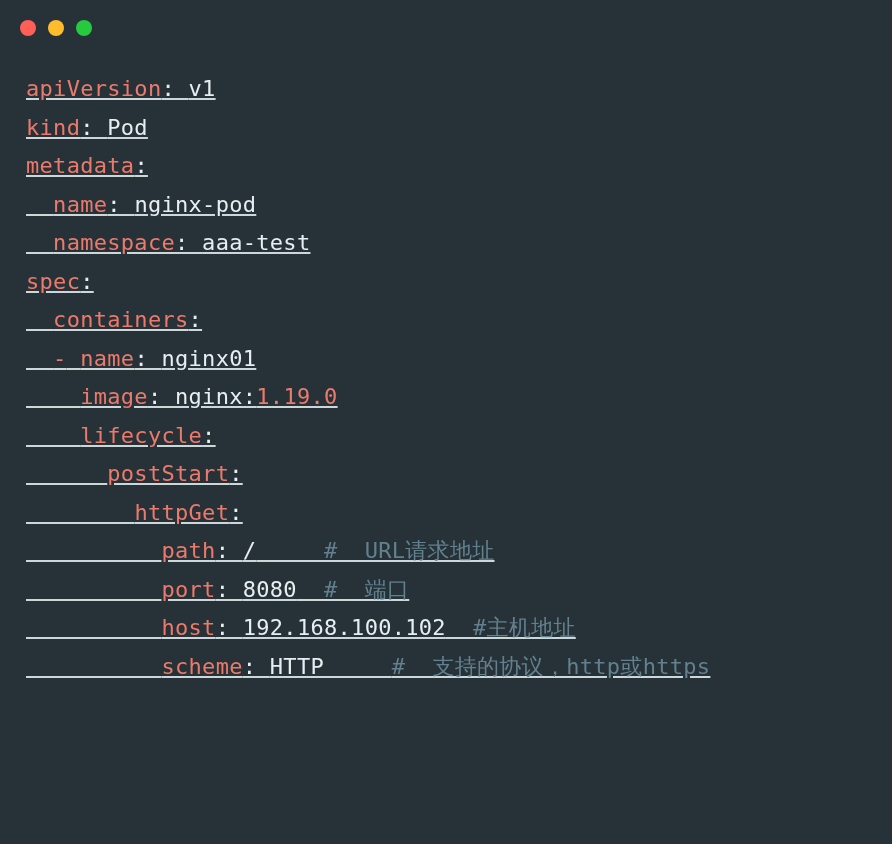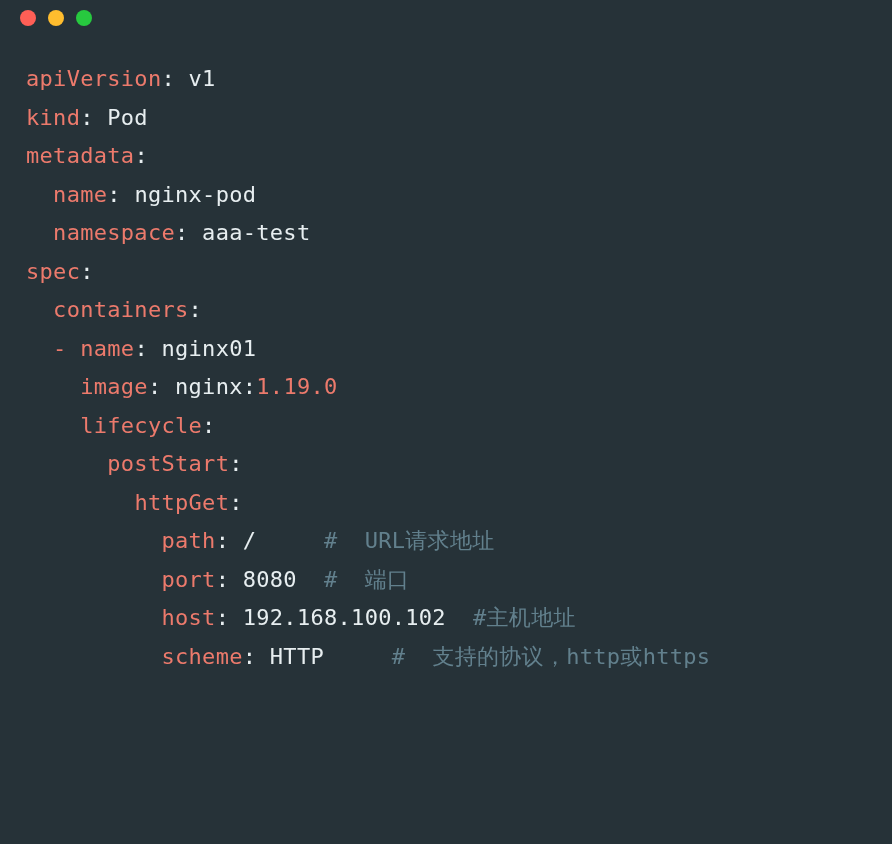--- a/index.html
+++ b/index.html
@@ -11,21 +11,22 @@
     font-family: "Menlo", "Consolas", "DejaVu Sans Mono", monospace;
     font-size: 22px;
     line-height: 1.75;
     color: #ccd7da;
     overflow: hidden;
   }
   .window {
     box-sizing: border-box;
     width: 100%;
     height: 100%;
-    padding-top: 10px;
+    padding-top: 20px;
+    text-decoration: underline;
   }
   .titlebar {
     display: flex;
     gap: 12px;
     padding-left: 20px;
     margin-bottom: 34px;
   }
   .dot {
     width: 16px;
     height: 16px;

